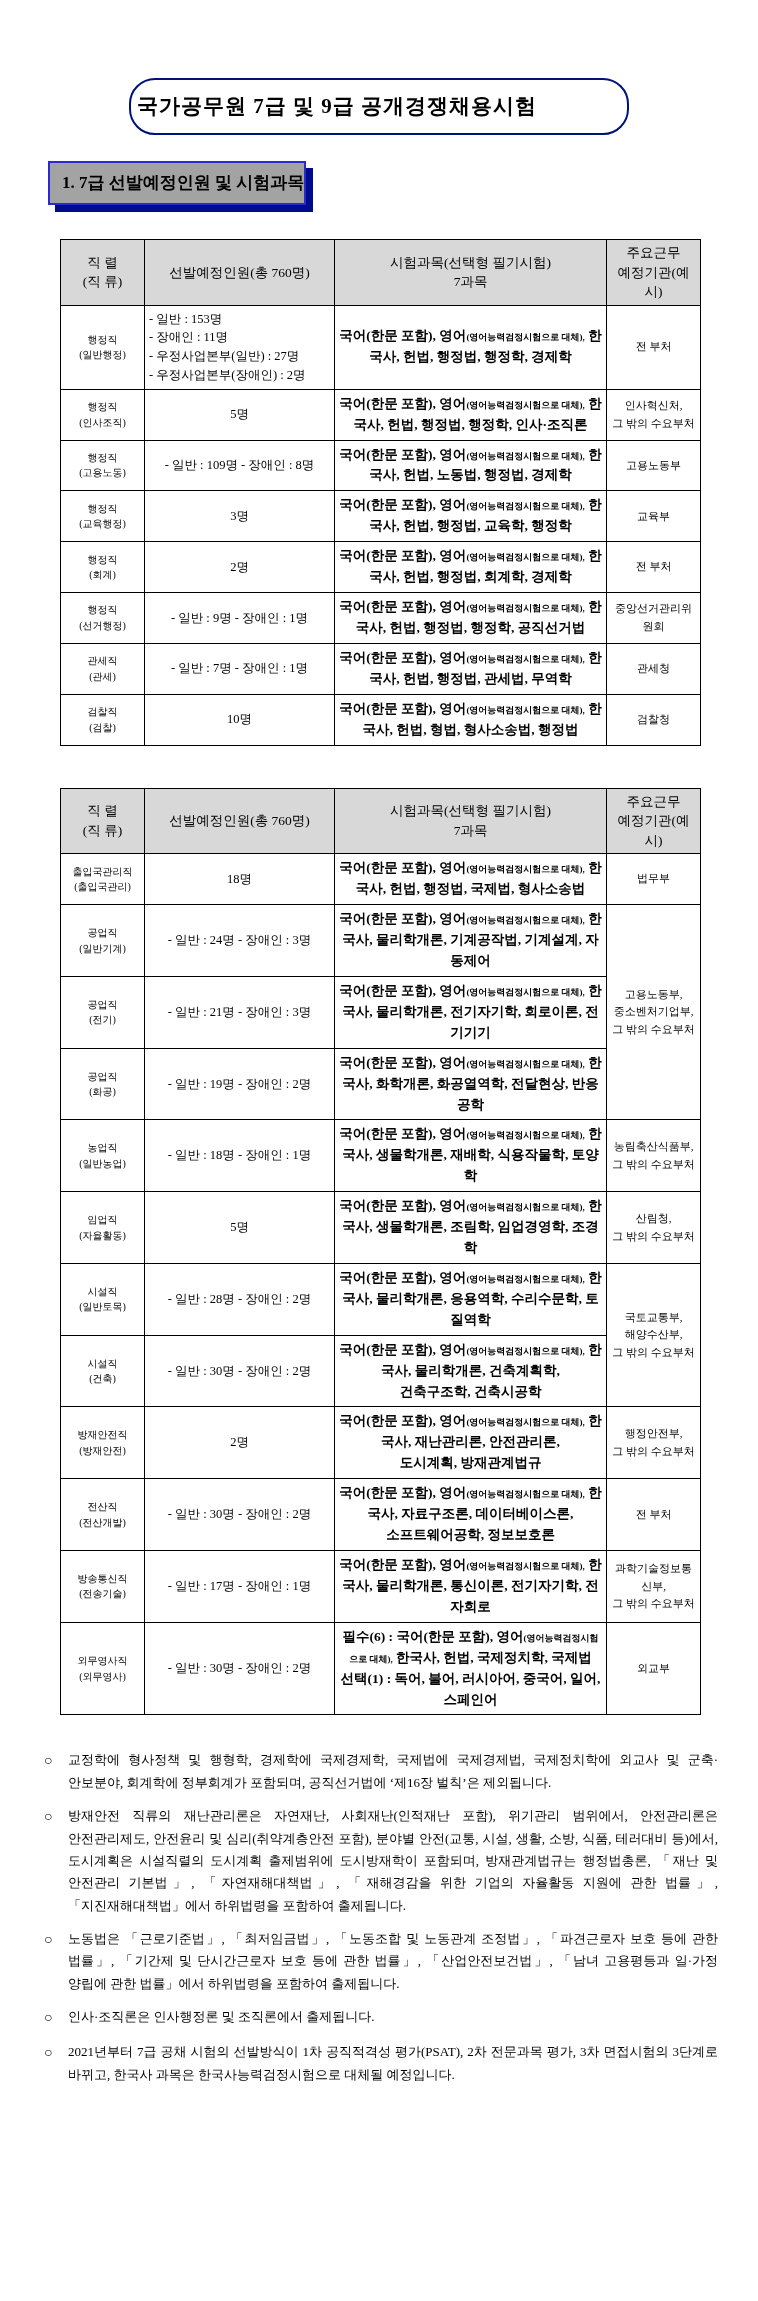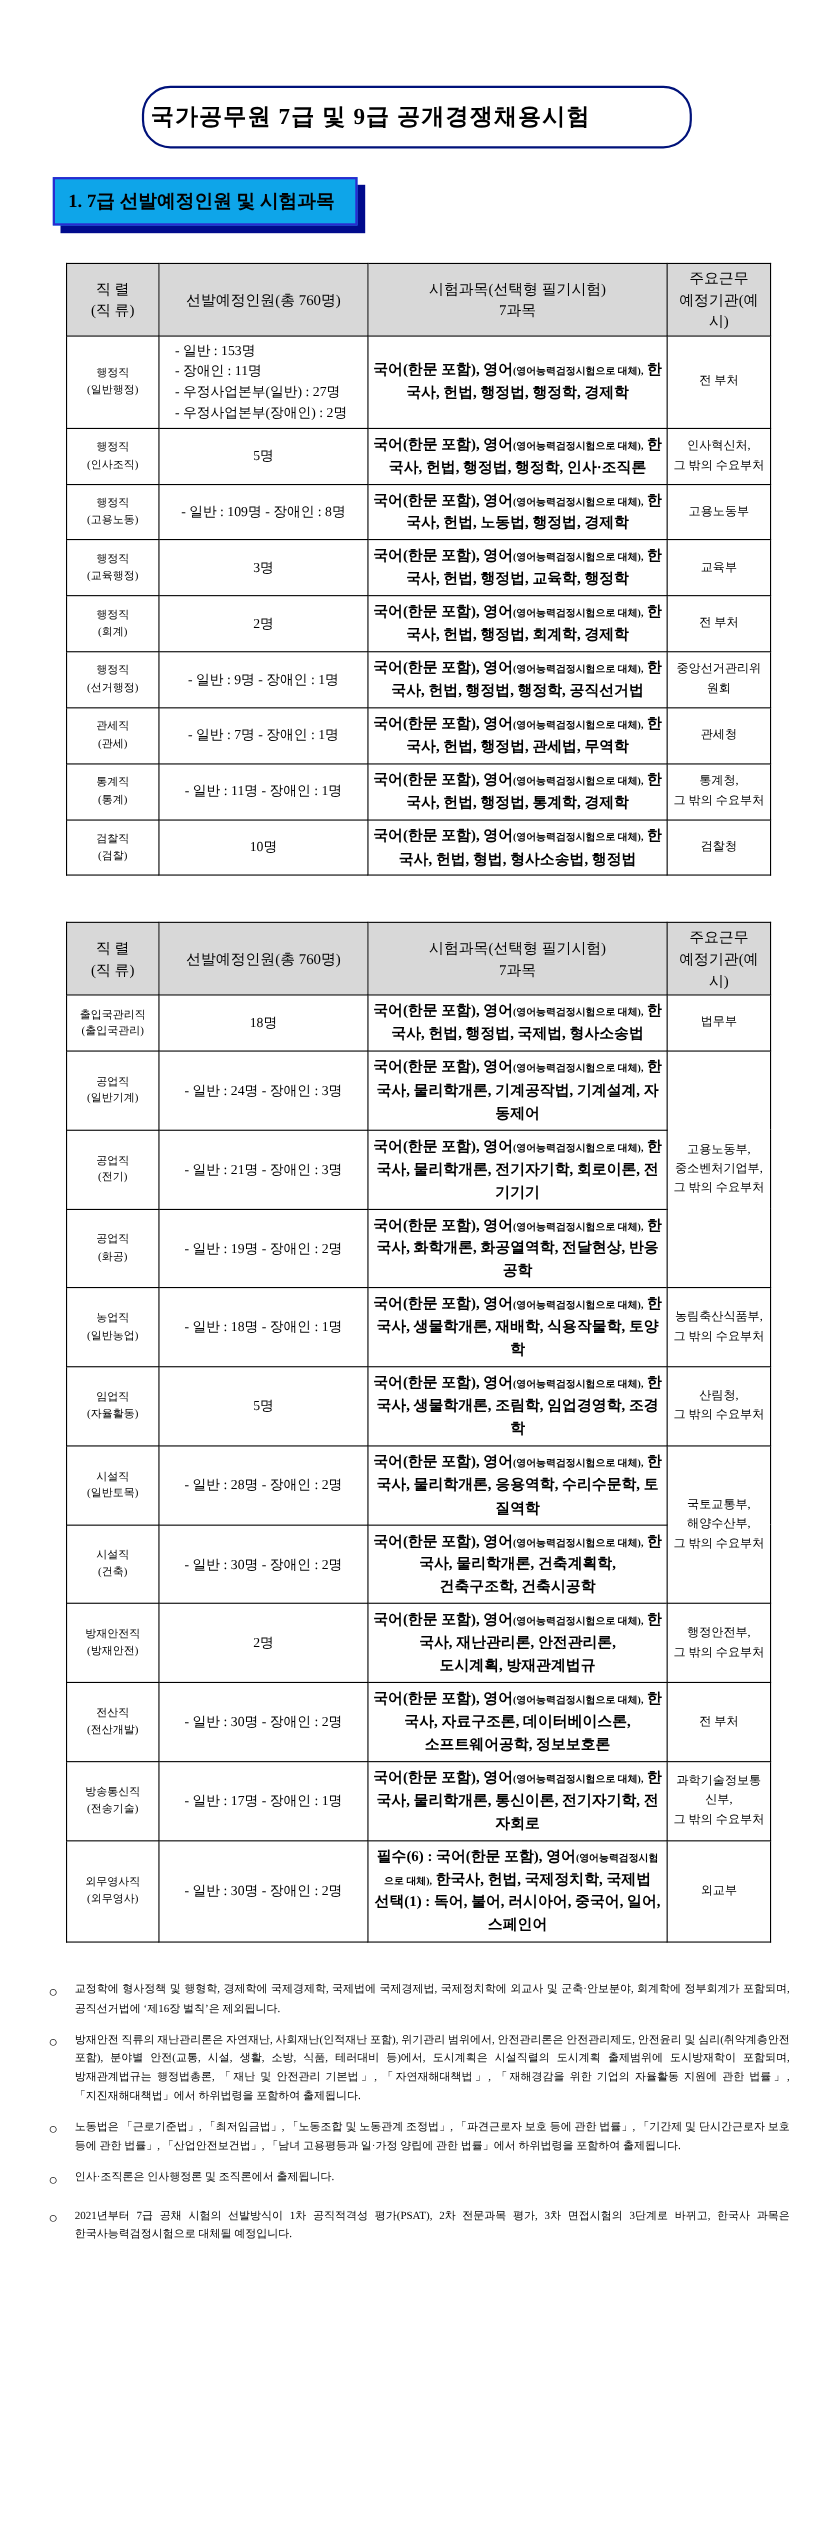--- a/index.html
+++ b/index.html
@@ -15,55 +15,55 @@
     width:500px; margin:0 auto; border:2.5px solid #00127a; border-radius:26px;
     text-align:left; padding:12px 6px 13px 6px; box-sizing:border-box;
   }
   .title-box .t {
     font-size:21px; font-weight:bold; letter-spacing:1px; white-space:nowrap;
   }
 
   
   .section-box {
     display:inline-block; margin:26px 0 0 48px;
-    border:2px solid #2a2ad0; background:#0ea5e9;
-    padding:8px 19px 9px 12px;
+    border:2px solid #2a2ad0; background:#a3a3a3;
+    padding:8px 0 9px 12px;
     box-shadow:7px 7px 0 0 #000a8c;
   }
   .section-box .s { font-size:17px; font-weight:bold; white-space:nowrap; }
 
   
   table.sel {
     border-collapse:collapse; table-layout:fixed;
     width:640px; margin:34px 0 0 60px;
   }
   table.sel td, table.sel th {
     border:1.6px solid #000; text-align:center; vertical-align:middle;
     white-space:pre-line; overflow:hidden; padding:4px 3px;
   }
   table.sel th {
     background:#d8d8d8; font-weight:normal; font-size:13.5px; line-height:1.45;
     height:44px; padding:3px 2px;
   }
   td.cat   { font-size:10px;  line-height:1.55; padding:4px 1px; }
   td.quota { font-size:12.5px; line-height:1.5; }
-  td.quota.left { text-align:left; padding-left:14px; }
+  td.quota.left { text-align:left; padding-left:4px; }
   td.subj  { text-align:left; font-size:13.5px; line-height:1.55; padding:4px 6px;font-weight:bold; }
   td.subj .nseg { font-size:13.5px; }
   td.subj .sseg { font-size:9px; }
   td.agency { font-size:11px; line-height:1.6; padding:2px 1px; }
 
   
   .notes { margin:34px 40px 0 44px; }
   .note-item { display:flex; margin-bottom:11px; }
   .note-item .marker {
     flex:0 0 24px; font-size:14px; line-height:1.72; text-align:left;
   }
   .note-item .txt {
-    flex:1; font-size:10px; line-height:1.72; text-align:justify;
+    flex:1; font-size:13px; line-height:1.72; text-align:justify;
     word-break:keep-all;
   }
 </style>
 </head>
 <body>
 
 <div class="page">
 
   <div class="title-box">
     <span class="t">국가공무원 7급 및 9급 공개경쟁채용시험</span>
@@ -139,28 +139,20 @@
           <td class="agency">중앙선거관리위원회</td>
         </tr>
         <tr>
           <td class="cat">관세직
 (관세)</td>
           <td class="quota">- 일반 : 7명  - 장애인 : 1명</td>
           <td class="subj"><span class="nseg">국어(한문 포함), 영어</span><span class="sseg">(영어능력검정시험으로 대체),</span><span class="nseg"> 한국사, 헌법, 행정법, 관세법, 무역학</span></td>
           <td class="agency">관세청</td>
         </tr>
         <tr>
-          <td class="cat">통계직
-(통계)</td>
-          <td class="quota">- 일반 : 11명  - 장애인 : 1명</td>
-          <td class="subj"><span class="nseg">국어(한문 포함), 영어</span><span class="sseg">(영어능력검정시험으로 대체),</span><span class="nseg"> 한국사, 헌법, 행정법, 통계학, 경제학</span></td>
-          <td class="agency">통계청,
-그 밖의 수요부처</td>
-        </tr>
-        <tr>
           <td class="cat">검찰직
 (검찰)</td>
           <td class="quota">10명</td>
           <td class="subj"><span class="nseg">국어(한문 포함), 영어</span><span class="sseg">(영어능력검정시험으로 대체),</span><span class="nseg"> 한국사, 헌법, 형법, 형사소송법, 행정법</span></td>
           <td class="agency">검찰청</td>
         </tr>
       </tbody>
   </table>
 
   <table class="sel" style="margin-top:42px">

